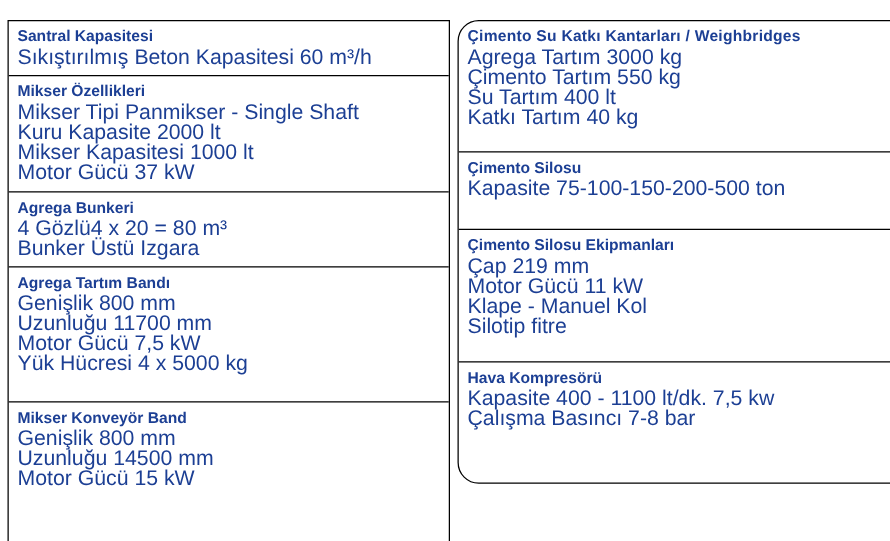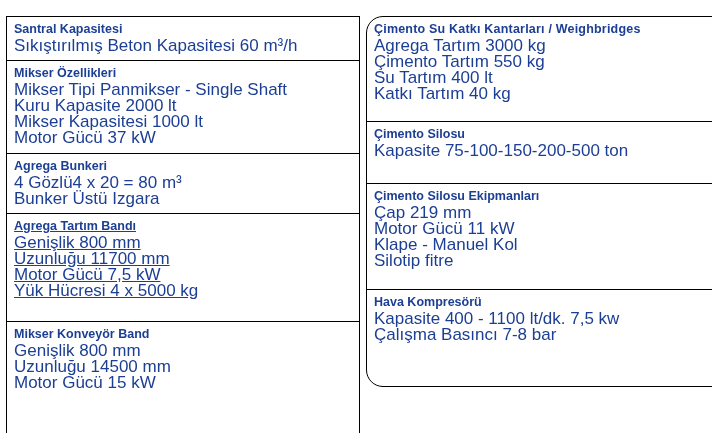--- a/index.html
+++ b/index.html
@@ -83,21 +83,21 @@
       <div class="block-line">Mikser Kapasitesi 1000 lt</div>
       <div class="block-line">Motor Gücü 37 kW</div>
     </div>
 
     <div class="block" style="height:60px;">
       <div class="block-title">Agrega Bunkeri</div>
       <div class="block-line">4 Gözlü4 x 20 = 80 m³</div>
       <div class="block-line"> Bunker Üstü Izgara</div>
     </div>
 
-    <div class="block" style="height:108px;text-decoration:underline;">
+    <div class="block" style="height:108px;">
       <div class="block-title">Agrega Tartım Bandı</div>
       <div class="block-line">Genişlik 800 mm</div>
       <div class="block-line">Uzunluğu 11700 mm</div>
       <div class="block-line">Motor Gücü 7,5 kW</div>
       <div class="block-line">Yük Hücresi 4 x 5000 kg</div>
     </div>
 
     <div class="block" style="height:116px;">
       <div class="block-title">Mikser Konveyör  Band</div>
       <div class="block-line">Genişlik 800 mm</div>

